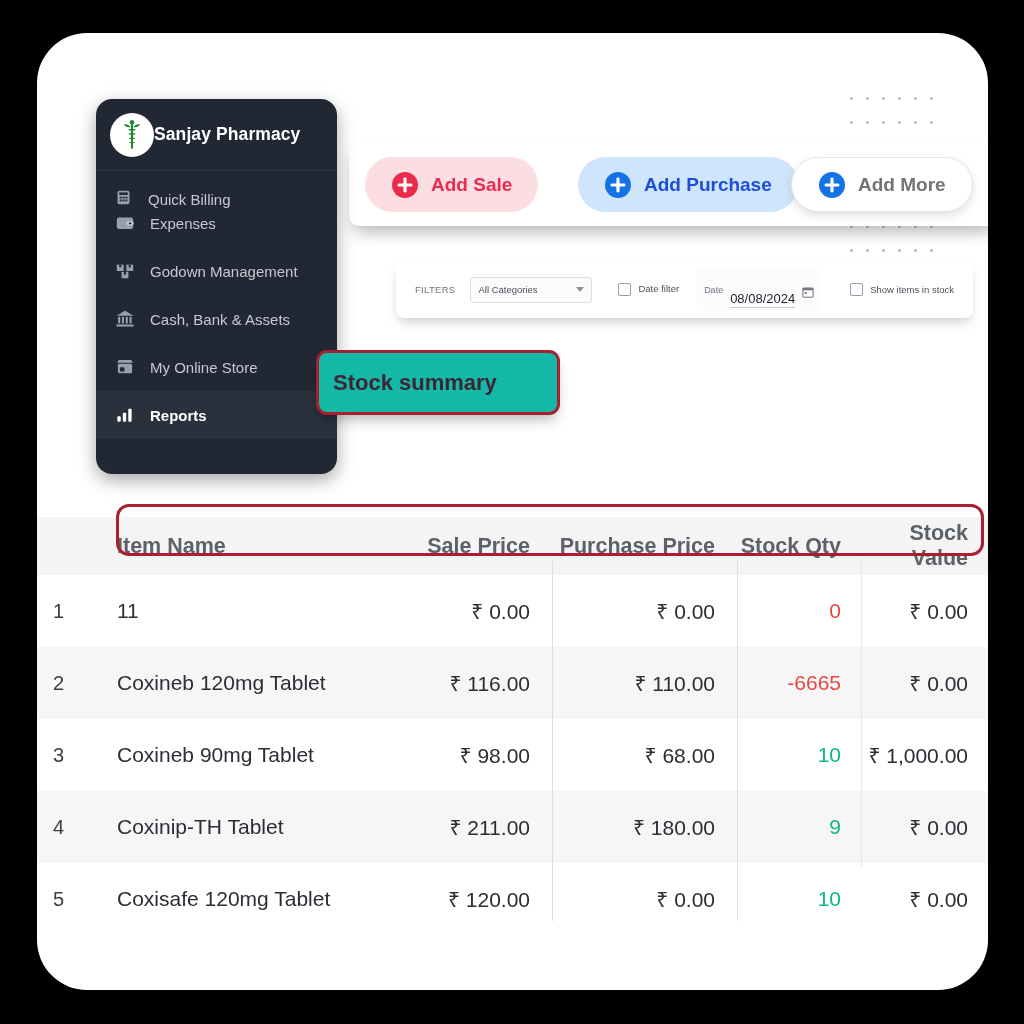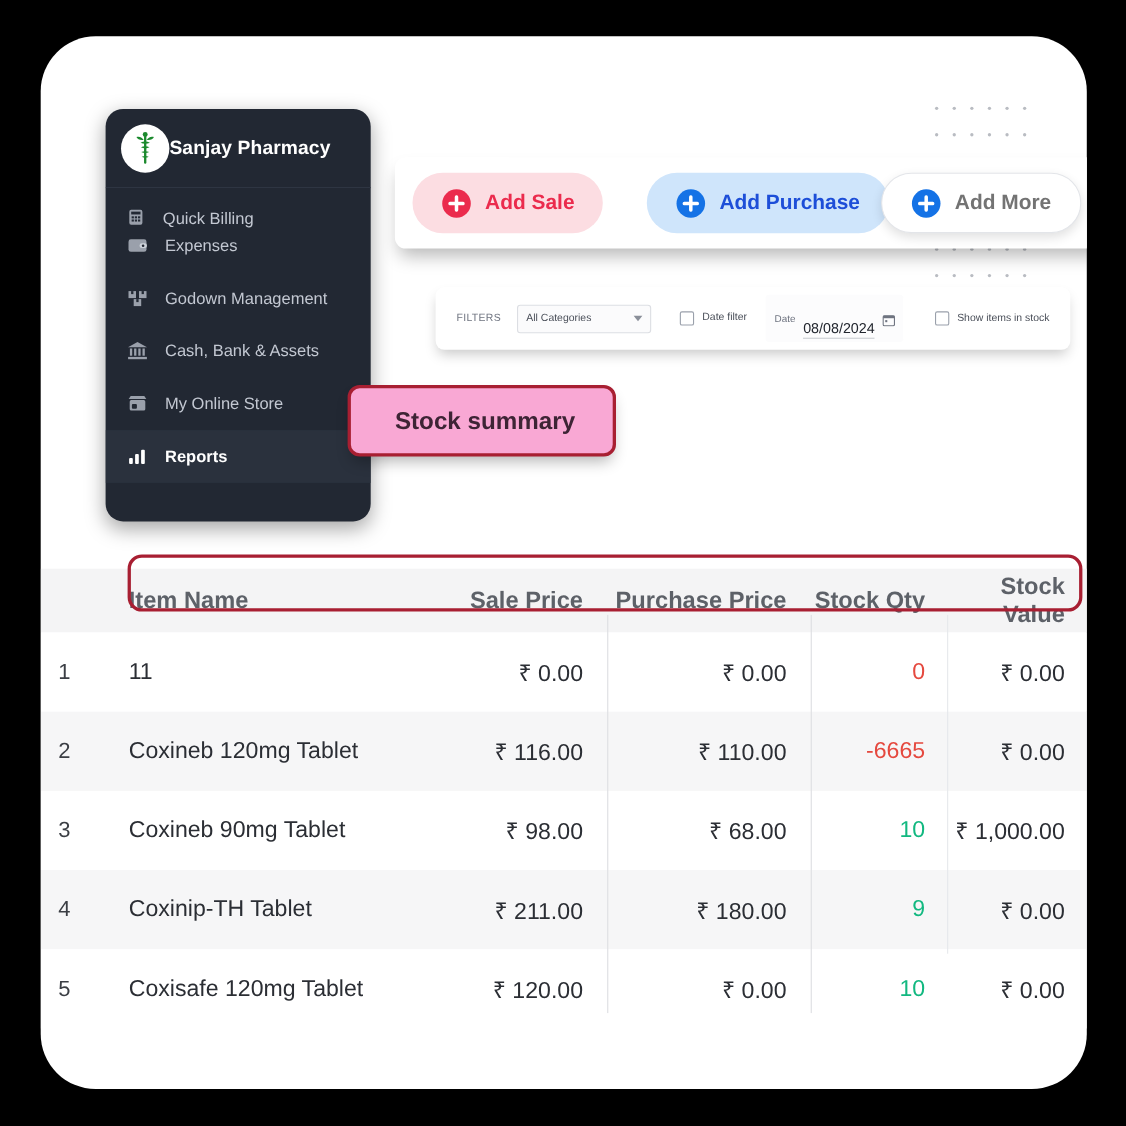--- a/index.html
+++ b/index.html
@@ -59,21 +59,21 @@
   .nav-item .nav-ico { width: 22px; height: 22px; flex: 0 0 22px;
     display: flex; align-items: center; justify-content: center; }
   .nav-item.is-clipped { height: 28px; align-items: flex-end; padding-left: 16px; }
   .nav-item.is-clipped .nav-label,
   .nav-item.is-clipped .nav-ico { transform: translateY(9px); }
   .nav-item.active { background: #2a313d; color: #ffffff; font-weight: bold; }
 
   
   #action-bar {
     position: absolute;
-    left: 322px; top: 110px;
+    left: 312px; top: 110px;
     width: 650px; height: 83px;
     background: #ffffff;
     border-radius: 10px;
     box-shadow: 0 10px 16px -4px rgba(0,0,0,.28);
     z-index: 4;
   }
   .pill {
     position: absolute; top: 14px; height: 55px;
     display: flex; align-items: center; gap: 12px;
     border-radius: 28px; padding: 0 26px;
@@ -121,25 +121,25 @@
                 border-bottom: 1px solid #c9ccd2; padding-bottom: 1px; margin-top: 20px; }
   #cal-ico { width: 12px; height: 12px; }
   #stock-filter-group { margin-left: 29px; display: flex; align-items: center; gap: 7px; }
   #stock-filter-group .lbl { font-size: 9.5px; color: #4a4f59; }
 
   
   #stock-summary-badge {
     position: absolute;
     left: 279px; top: 317px;
     width: 244px; height: 65px;
-    background: #f9a8d4;
+    background: #14b8a6;
     border: 3.5px solid #a81f32;
     border-radius: 11px;
     display: flex; align-items: center;
-    padding-left: 40px;
+    padding-left: 14px;
     font-size: 22px; font-weight: bold; color: #3e2435;
     box-shadow: 0 8px 14px -4px rgba(0,0,0,.3);
     z-index: 8;
   }
 
   
   #stock-table {
     position: absolute;
     left: 0px; top: 468px;
     width: 951px; height: 420px;

